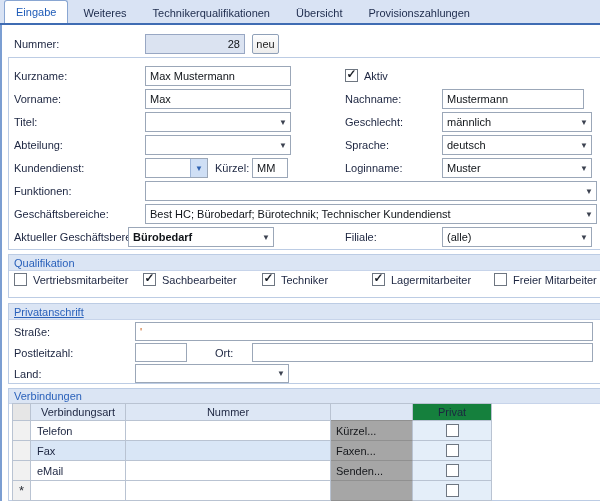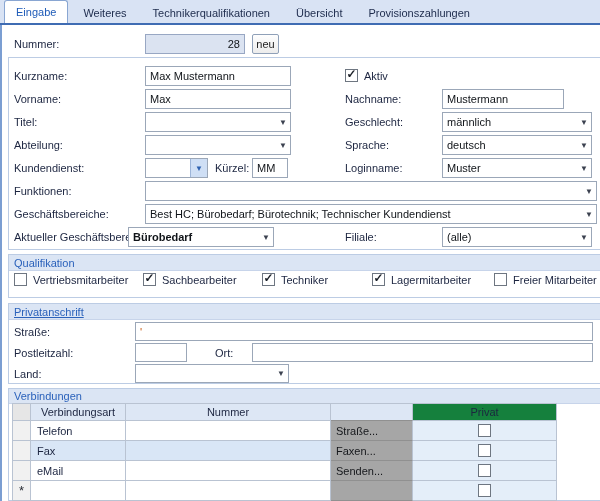--- a/index.html
+++ b/index.html
@@ -32,21 +32,21 @@
 
   .cb { position:absolute; width:13px; height:13px; background:#fff; border:1px solid #6e7681; }
   .cb.checked::after { content:"✓"; position:absolute; top:-3px; left:0.5px; font-size:12px; font-weight:bold; color:#1b1f27; }
 
   .sect { position:absolute; border:1px solid #bccce4; background:#fff; }
   .sect-hdr { height:16px; background:#dbe5f4; border-bottom:1px solid #c7d4ea; display:flex;
     align-items:center; padding-left:5px; color:#2b62bb; }
   .sect-hdr.link span { text-decoration:underline; }
 
   
-  .tbl { position:absolute; left:12px; top:403px; width:545px; border-top:1px solid #b9c3d2; border-left:1px solid #b9c3d2; }
+  .tbl { position:absolute; left:12px; top:403px; width:480px; border-top:1px solid #b9c3d2; border-left:1px solid #b9c3d2; }
   .trow { display:flex; height:20px; }
   .trow.hdr { height:17px; }
   .tc { border-right:1px solid #b9c3d2; border-bottom:1px solid #b9c3d2; display:flex;
     align-items:center; overflow:hidden; white-space:nowrap; }
   .tc.c0 { flex:0 0 18px; background:#f1f1f1; justify-content:center; }
   .tc.c1 { flex:0 0 95px; padding-left:6px; }
   .tc.c2 { flex:0 0 205px; padding-left:6px; }
   .tc.c3 { flex:0 0 82px; background:#a6a6a6; border-bottom-color:#909090; padding-left:5px; color:#16181c; }
   .tc.c4 { flex:1 1 auto; background:#e4eef9; justify-content:center; }
   .trow.hdr .tc { background:#dde7f5; justify-content:center; padding-left:0; color:#1c2540; }
@@ -75,21 +75,21 @@
 <div class="sect" style="left:8px; top:57px; width:596px; height:193px;"></div>
 
 <span class="lbl" style="left:14px; top:70px;">Kurzname:</span>
 <div class="inp" style="left:145px; top:66px; width:146px; height:20px;">Max Mustermann</div>
 <span class="cb checked" style="left:345px; top:69px;"></span>
 <span class="lbl" style="left:364px; top:70px;">Aktiv</span>
 
 <span class="lbl" style="left:14px; top:93px;">Vorname:</span>
 <div class="inp" style="left:145px; top:89px; width:146px; height:20px;">Max</div>
 <span class="lbl" style="left:345px; top:93px;">Nachname:</span>
-<div class="inp" style="left:442px; top:89px; width:122px; height:20px;">Mustermann</div>
+<div class="inp" style="left:442px; top:89px; width:142px; height:20px;">Mustermann</div>
 
 <span class="lbl" style="left:14px; top:116px;">Titel:</span>
 <div class="combo" style="left:145px; top:112px; width:146px; height:20px;">
   <span></span>
     <span class="arr">▼</span>
 </div>
 <span class="lbl" style="left:345px; top:116px;">Geschlecht:</span>
 <div class="combo" style="left:442px; top:112px; width:150px; height:20px;">
   <span>männlich</span>
     <span class="arr">▼</span>
@@ -186,21 +186,21 @@
     <div class="tc c0"></div>
     <div class="tc c1">Verbindungsart</div>
     <div class="tc c2">Nummer</div>
     <div class="tc c3" style="background:#dde7f5;"></div>
     <div class="tc c4" style="background:#15803d;">Privat</div>
   </div>
   <div class="trow">
     <div class="tc c0"></div>
     <div class="tc c1">Telefon</div>
     <div class="tc c2"></div>
-    <div class="tc c3">Straße...</div>
+    <div class="tc c3">Kürzel...</div>
     <div class="tc c4">
         <span class="cb gridcb"></span>
       </div>
   </div>
   <div class="trow alt">
     <div class="tc c0"></div>
     <div class="tc c1">Fax</div>
     <div class="tc c2"></div>
     <div class="tc c3">Faxen...</div>
     <div class="tc c4">

